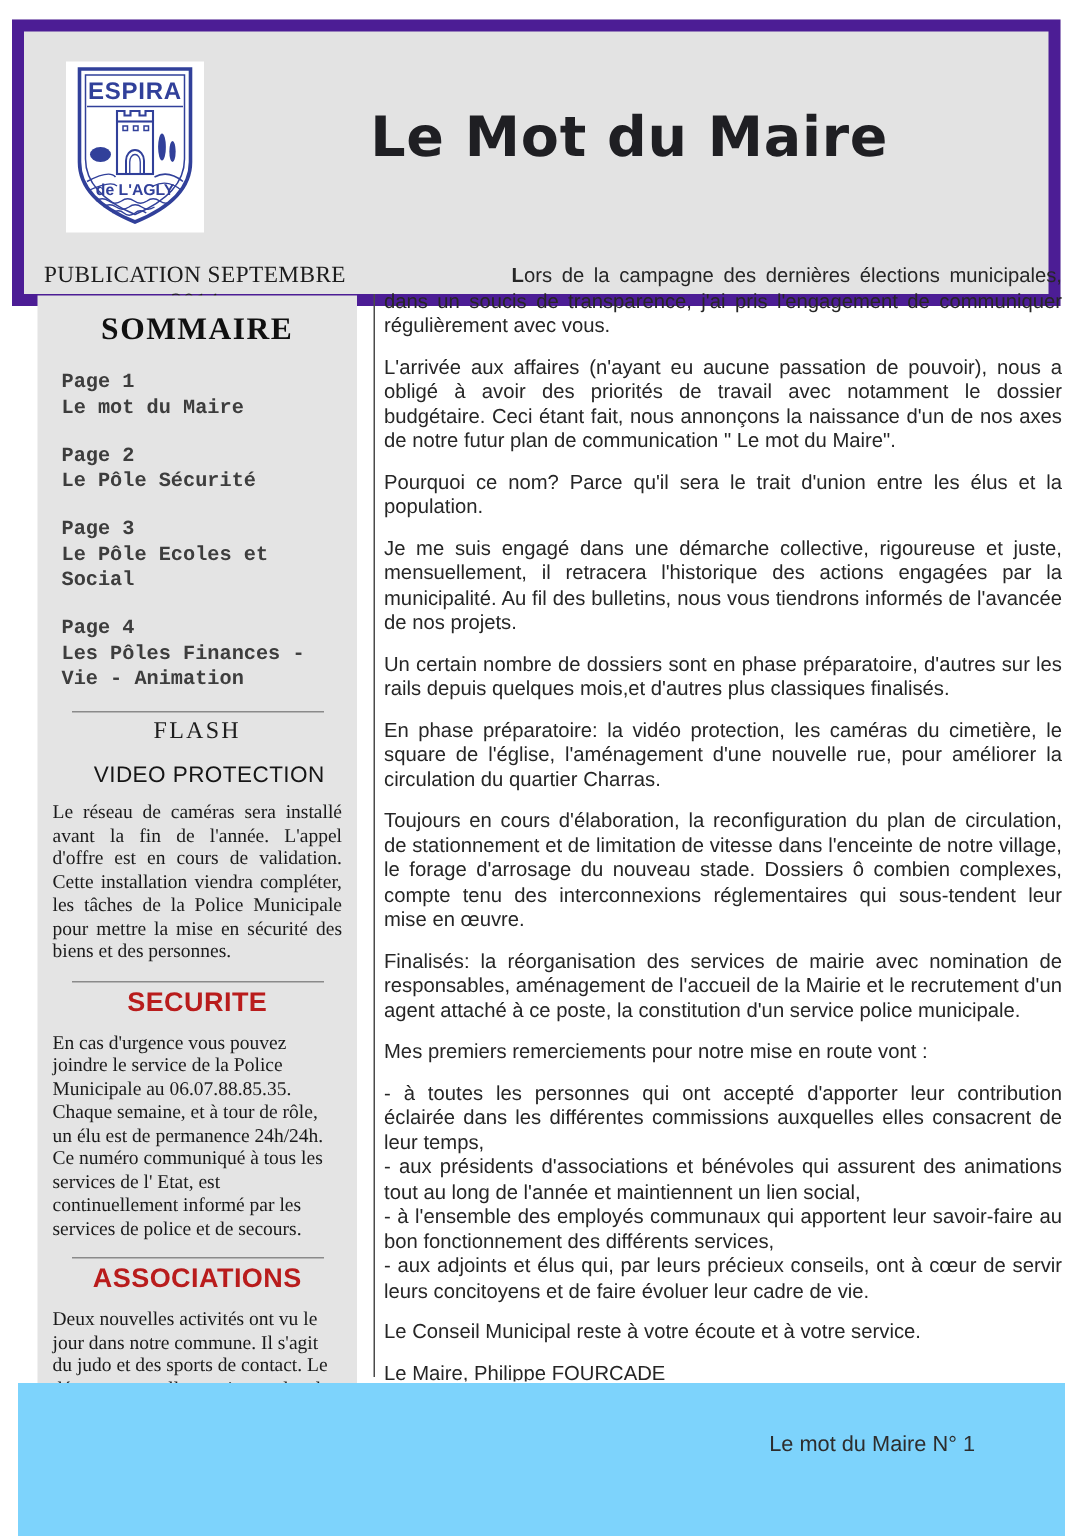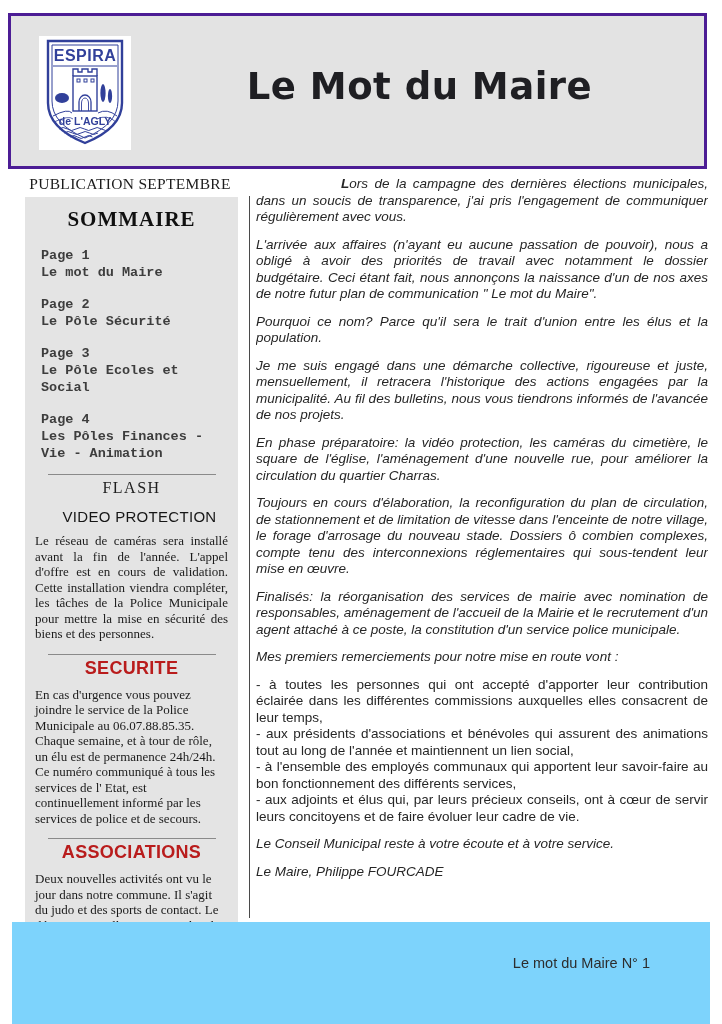--- a/index.html
+++ b/index.html
@@ -5,22 +5,22 @@
   * { box-sizing: border-box; margin: 0; padding: 0; }
   html, body { background: #ffffff; }
   .page {
     position: relative; width: 722px; height: 1024px;
     background: #ffffff; overflow: hidden;
     font-family: "Liberation Sans", sans-serif;
   }
 
   
   .header-box {
-    position: absolute; left: 8px; top: 13px; width: 699px; height: 156px;
-    background: #e3e3e3; border: 3px solid #4c1d95;
+    position: absolute; left: 8px; top: 13px; width: 699px; height: 191px;
+    background: #e3e3e3; border: 8px solid #4c1d95;
   }
   .logo-box {
     position: absolute; left: 28px; top: 20px; width: 92px; height: 114px;
     background: #ffffff;
   }
   .crest { width: 100%; height: 100%; display: block; }
   .header-title {
     position: absolute; left: 132px; right: 8px; top: 49px;
     text-align: center;
     font-family: "DejaVu Sans", sans-serif;
@@ -71,21 +71,21 @@
   .vline {
     position: absolute; left: 249px; top: 196px; width: 1px; height: 722px;
     background: #4a4a4a;
   }
   .main-col {
     position: absolute; left: 256px; top: 176px; width: 452px; height: 745px;
     overflow: hidden;
     font-size: 13.5px; line-height: 16.5px; color: #262626;
     text-align: justify;
   }
-  .para { margin-bottom: 11px; font-style: italic; }
+  .para { margin-bottom: 11px; }
   .opening { text-indent: 85px; }
   .lead { font-weight: bold; }
   .thanks-list { margin-bottom: 11px; }
   .li { margin: 0; }
 
   
   .footer-bar {
     position: absolute; left: 12px; top: 922px; width: 698px; height: 102px;
     background: #7dd3fc;
   }
@@ -179,20 +179,21 @@
     <p class="side-para">Deux nouvelles activités ont vu le jour dans notre commune. Il s'agit du judo et des sports de contact. Le départ est excellent puisque plus de 60 jeunes y ont adhérés.</p>
   </aside>
 
   <div class="vline"></div>
 
   <main class="main-col">
     <p class="para opening"><span class="lead">L</span><span>ors de la campagne des dernières élections municipales, dans un soucis de transparence,  j'ai pris l'engagement de communiquer régulièrement avec vous.</span></p>
     <p class="para">L'arrivée aux affaires (n'ayant eu aucune passation de pouvoir), nous a obligé à avoir des priorités de travail avec notamment le dossier budgétaire. Ceci étant fait, nous annonçons la naissance d'un de nos axes de notre futur plan de communication " Le mot du Maire".</p>
     <p class="para">Pourquoi ce nom? Parce qu'il sera le trait d'union entre les élus et la population.</p>
     <p class="para">Je me suis engagé dans une démarche collective, rigoureuse et juste, mensuellement, il retracera l'historique des actions engagées par la municipalité. Au fil des bulletins, nous vous tiendrons informés de l'avancée de nos projets.</p>
+    <p class="para">Un certain nombre de dossiers sont en phase préparatoire, d'autres sur les rails depuis quelques mois,et d'autres plus classiques finalisés.</p>
     <p class="para">En phase préparatoire:  la vidéo protection, les caméras du cimetière, le square de l'église, l'aménagement d'une nouvelle rue, pour améliorer la circulation du quartier Charras.</p>
     <p class="para">Toujours en cours d'élaboration, la reconfiguration du plan de circulation, de stationnement et de limitation de vitesse dans l'enceinte de notre village, le forage d'arrosage du nouveau stade. Dossiers ô combien complexes, compte tenu des interconnexions réglementaires qui sous-tendent leur mise en œuvre.</p>
     <p class="para">Finalisés: la réorganisation des services de mairie avec nomination de responsables, aménagement de l'accueil de la Mairie et le recrutement d'un agent attaché à ce poste, la constitution d'un service police municipale.</p>
     <p class="para">Mes premiers remerciements pour notre mise en route vont :</p>
     <div class="thanks-list">
       <p class="li">-  à toutes les personnes qui ont accepté d'apporter leur contribution éclairée dans les différentes commissions auxquelles elles   consacrent de leur temps,</p>
       <p class="li">-  aux présidents d'associations et bénévoles qui assurent des animations tout au long de l'année et maintiennent un lien social,</p>
       <p class="li">-  à l'ensemble des employés communaux qui apportent leur savoir-faire au bon fonctionnement des différents services,</p>
       <p class="li">-  aux adjoints et élus qui, par leurs précieux conseils, ont à cœur de servir leurs concitoyens et de faire évoluer leur cadre de vie.</p>
     </div>

